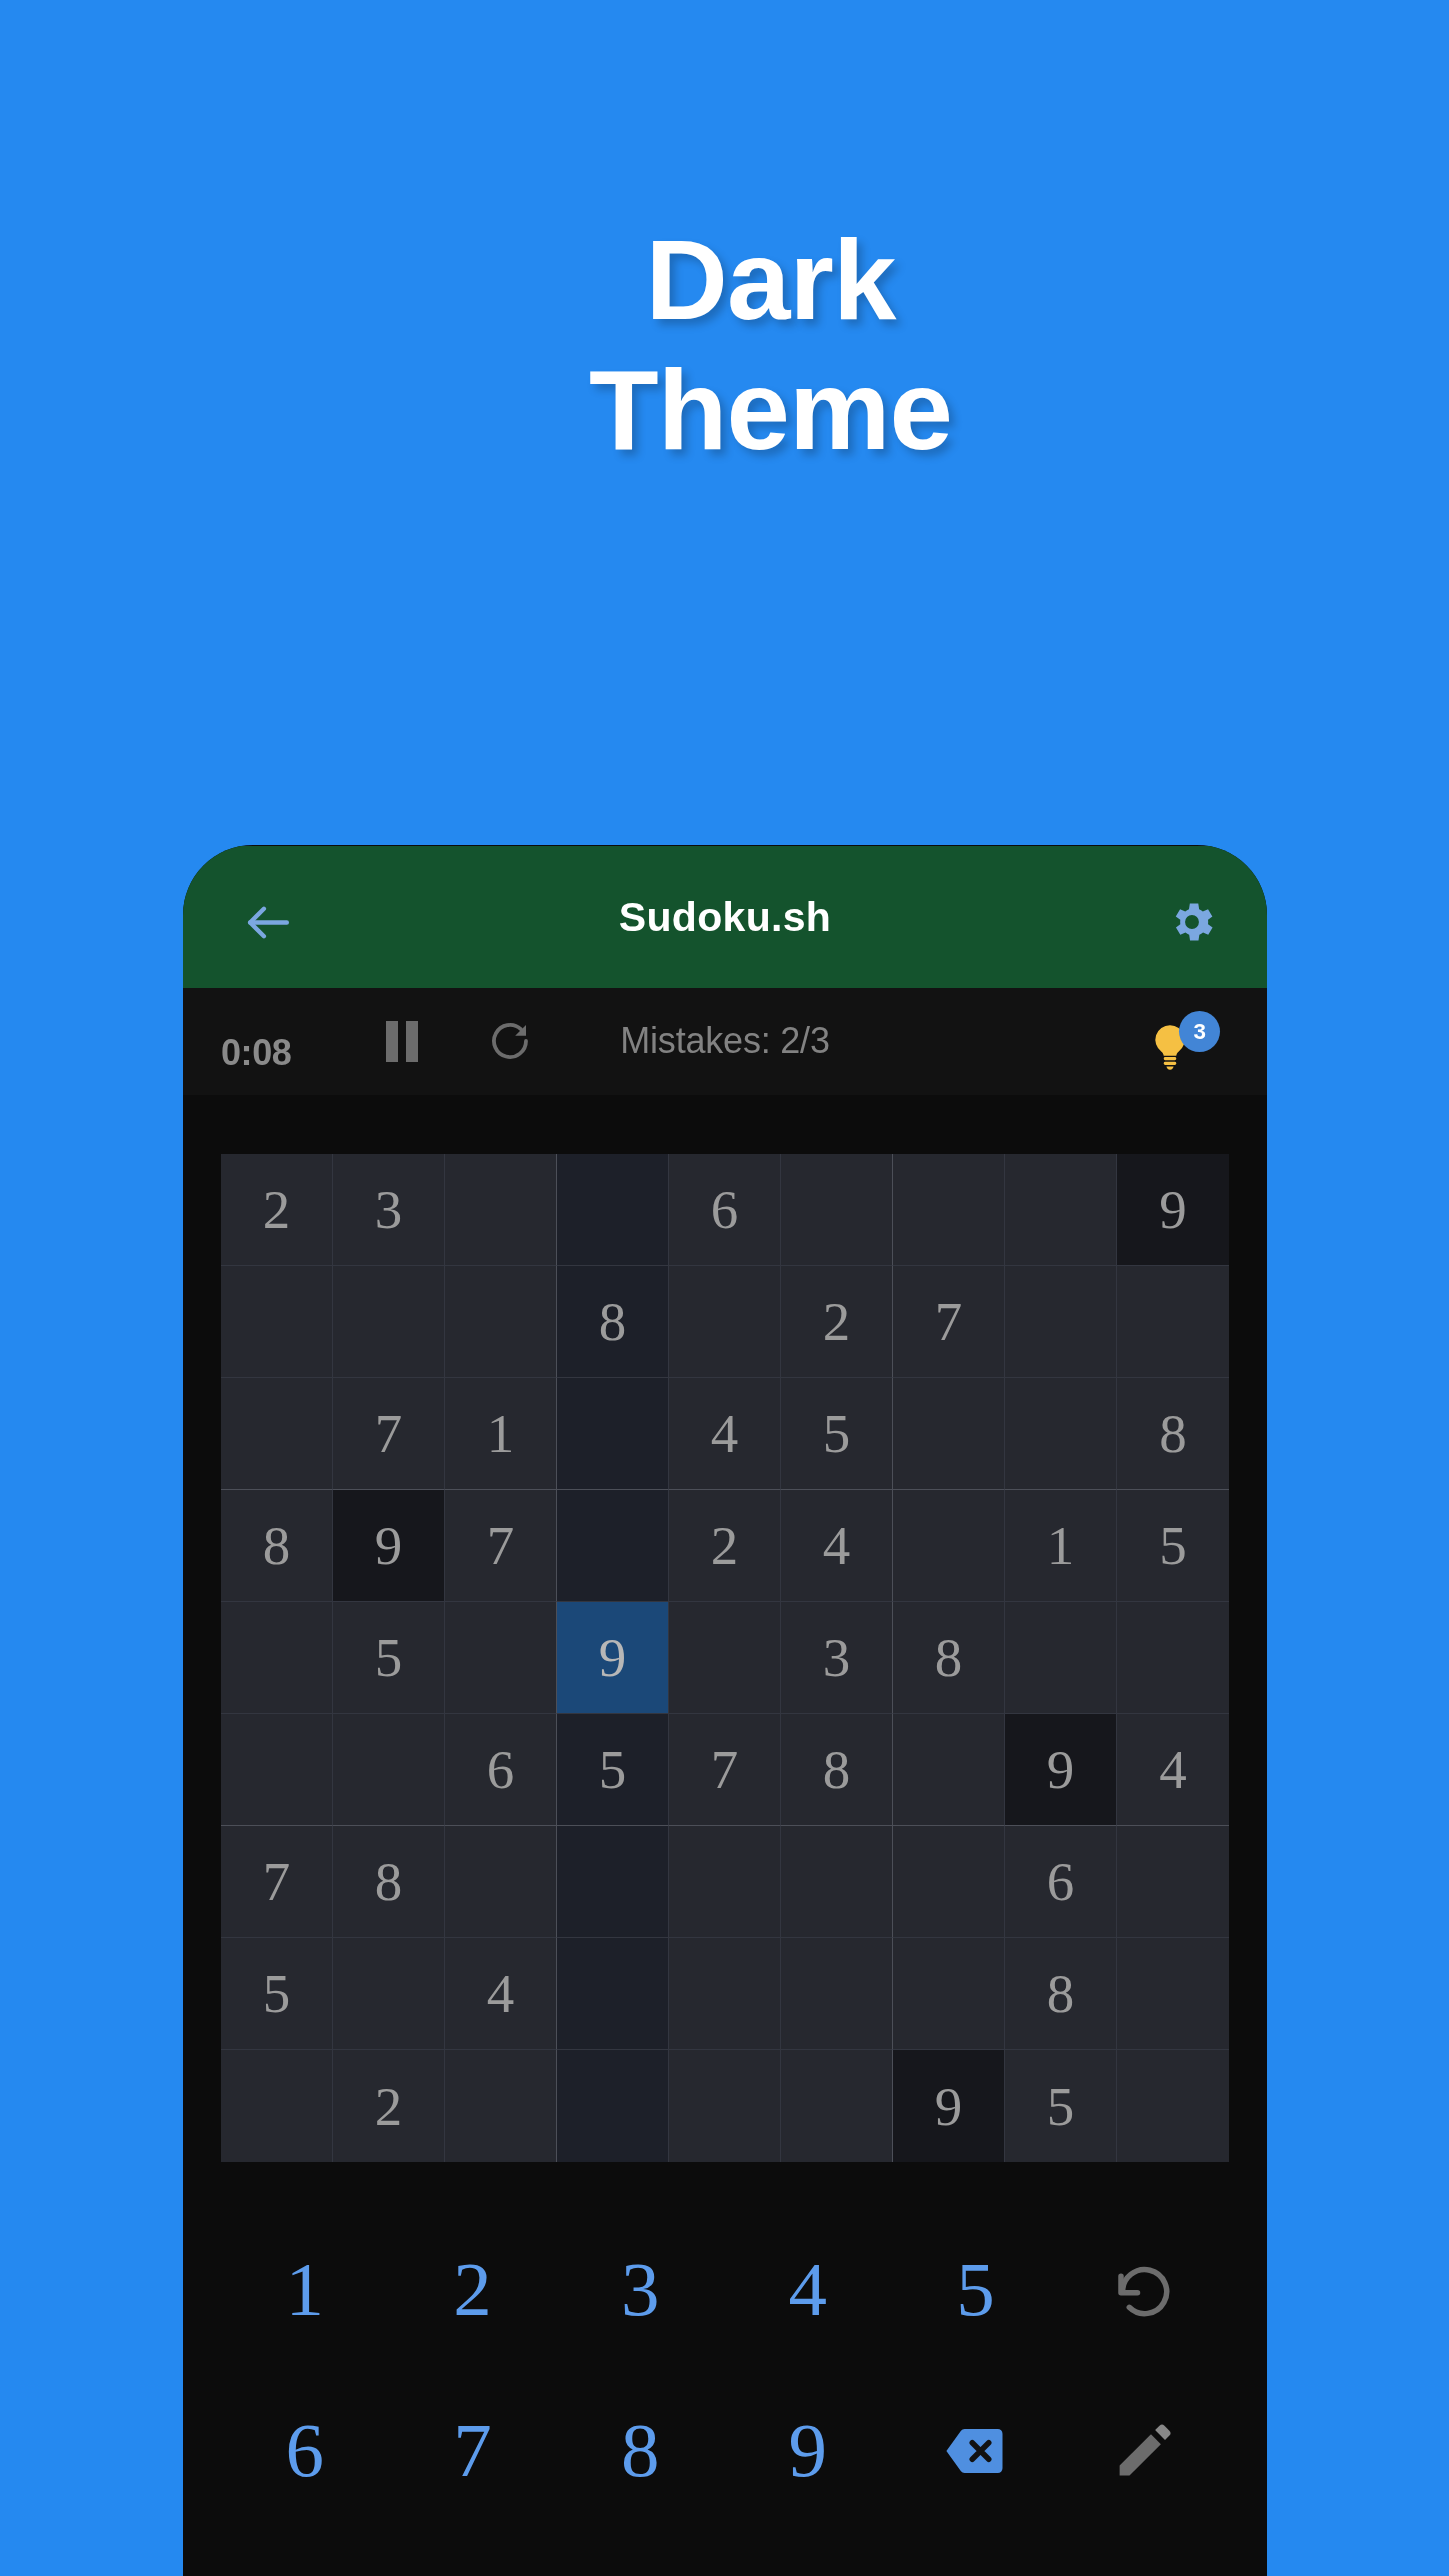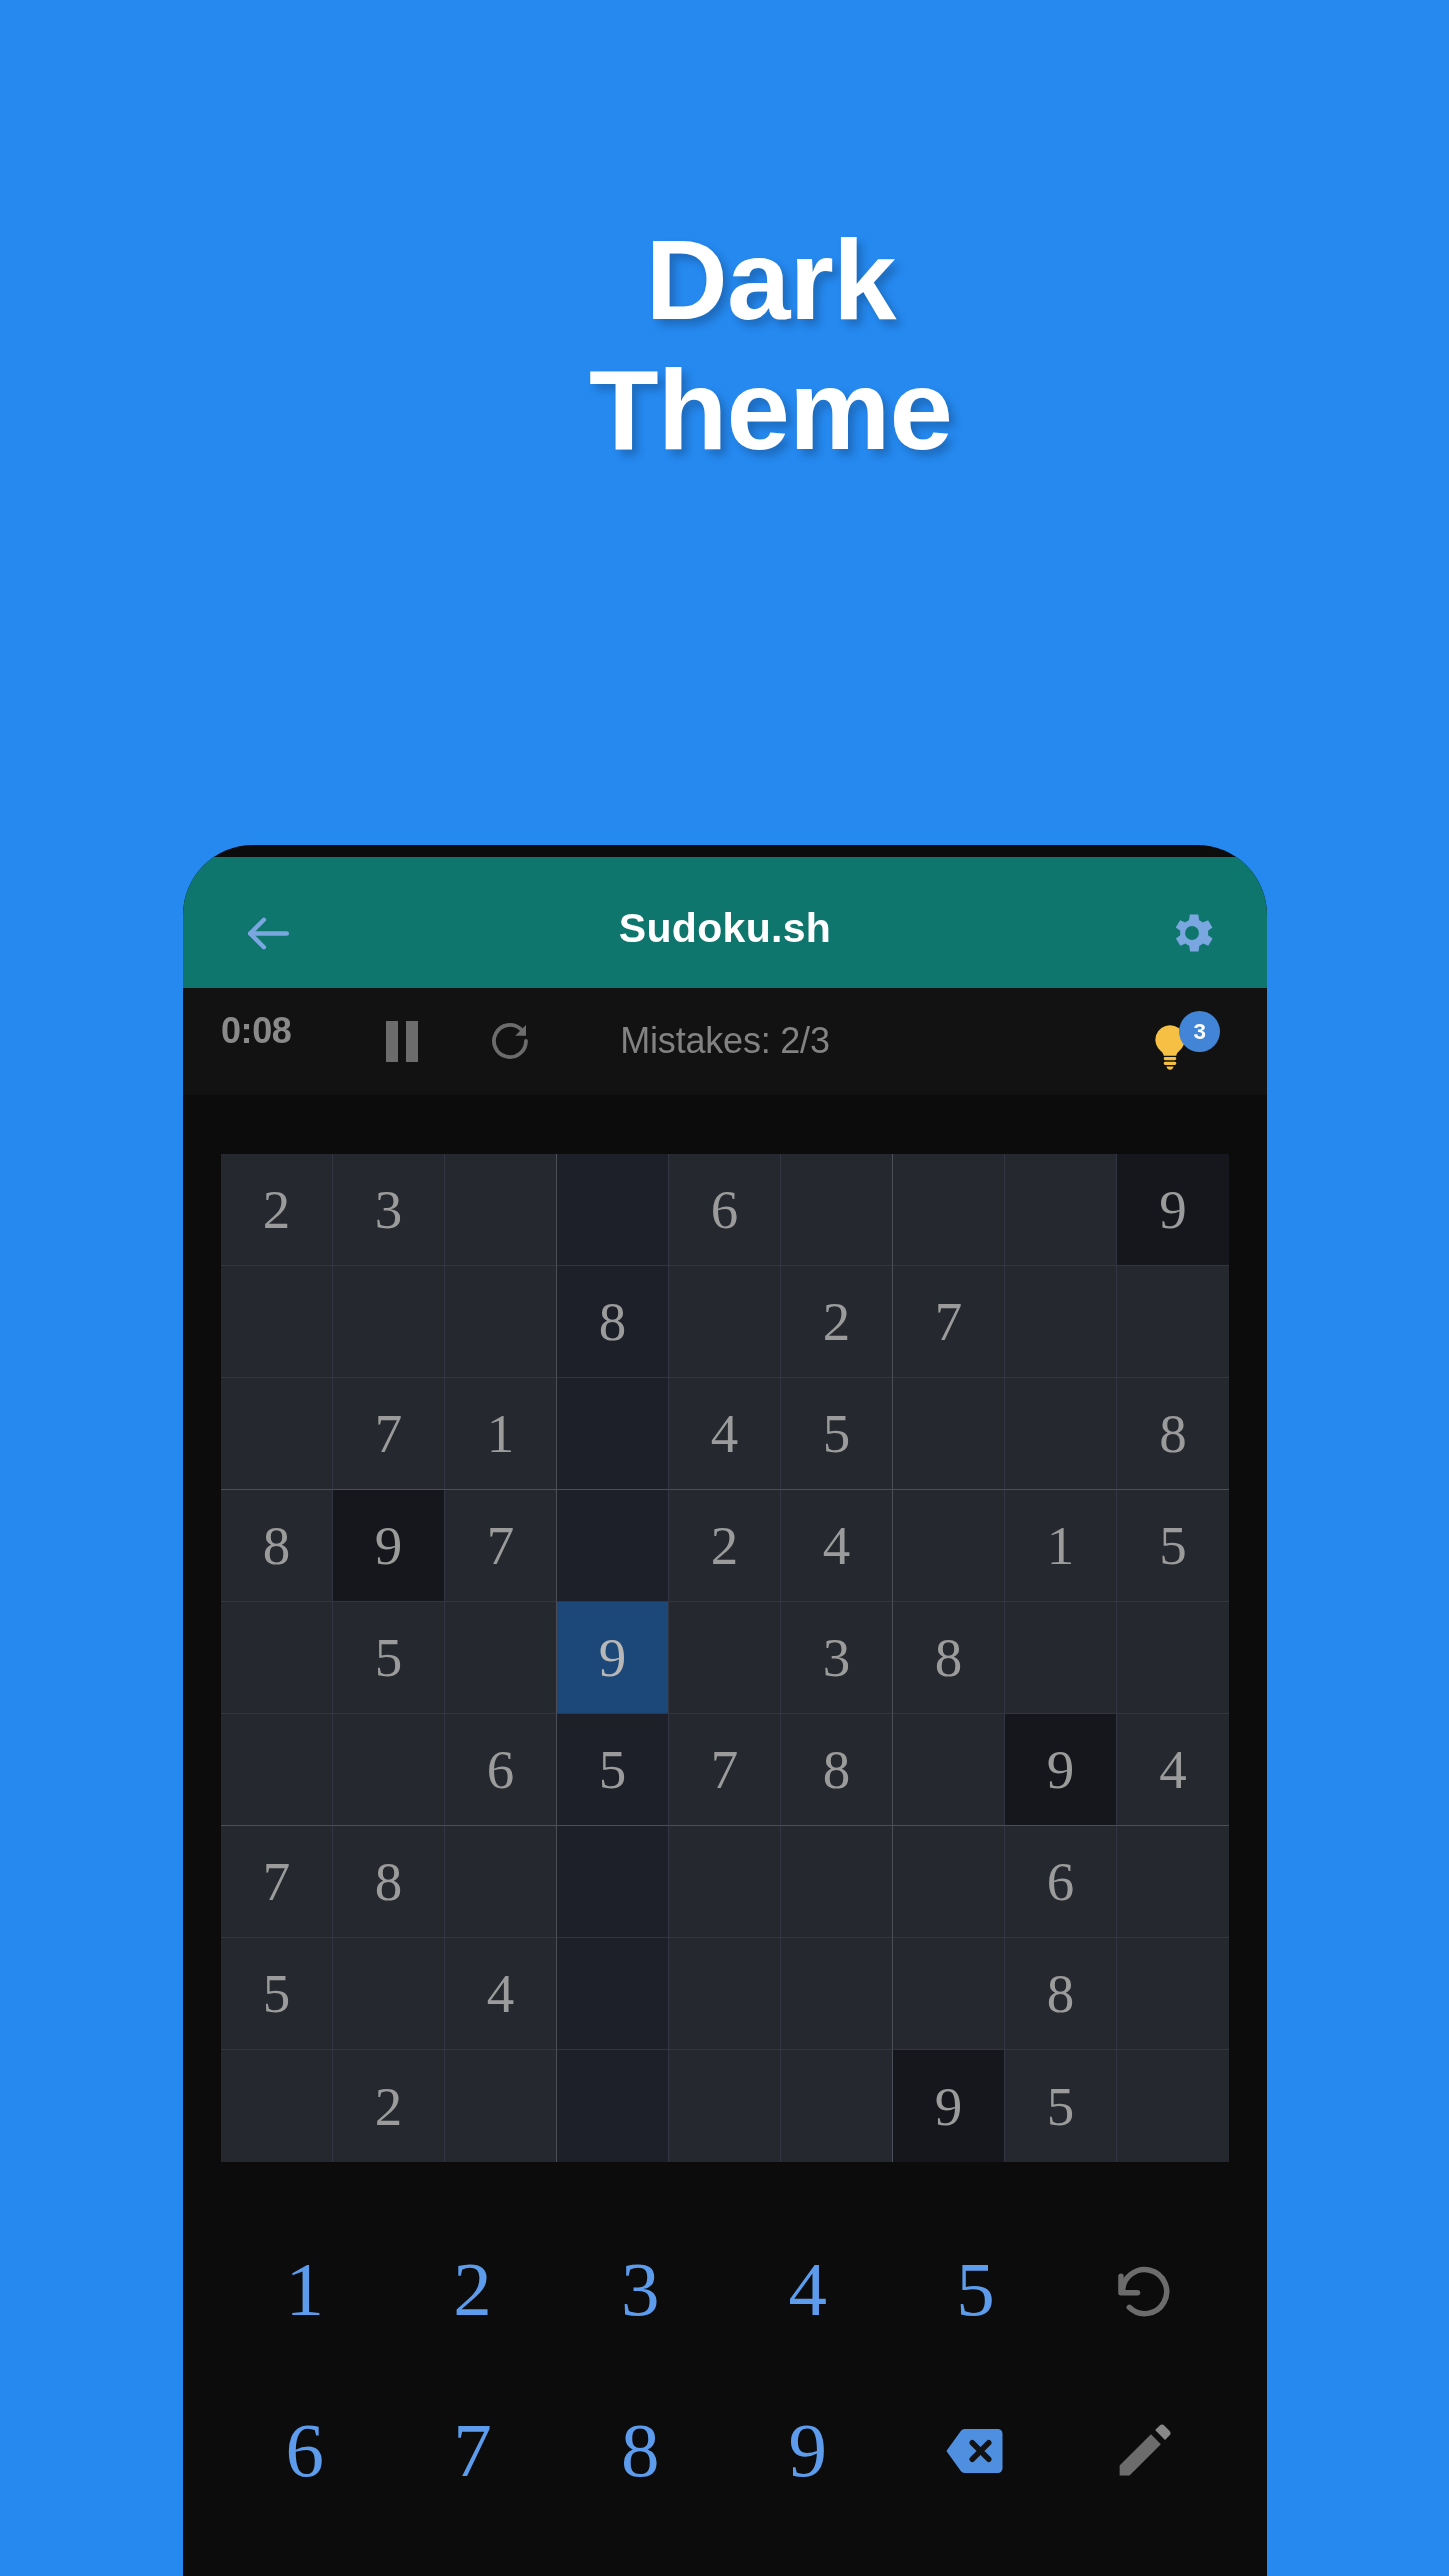--- a/index.html
+++ b/index.html
@@ -40,24 +40,24 @@
     width: 1084px;
     height: 1753px;
     background: #0c0c0c;
     border-radius: 70px 70px 0 0;
     overflow: hidden;
   }
 
   
   #app-bar {
     position: absolute;
-    left: 0; top: 12px;
+    left: 0; top: 1px;
     width: 1084px;
     height: 143px;
-    background: #0f766e;
+    background: #14532d;
   }
   #back-button {
     position: absolute;
     left: 36px; top: 40px;
     width: 98px; height: 72px;
     display: flex; align-items: center; justify-content: center;
   }
   #back-button svg { width: 55px; height: 55px; }
   #app-title {
     position: absolute;
@@ -79,21 +79,21 @@
 
   
   #status-bar {
     position: absolute;
     left: 0; top: 143px;
     width: 1084px; height: 107px;
     background: #121212;
   }
   #timer-label {
     position: absolute;
-    left: 38px; top: 22px;
+    left: 38px; top: 44px;
     color: #8a8a8a;
     font-size: 36px;
     font-weight: bold;
     letter-spacing: -0.4px;
   }
   #pause-button {
     position: absolute;
     left: 192px; top: 30px;
     width: 54px; height: 47px;
     display: flex; align-items: center; justify-content: center; gap: 8px;

